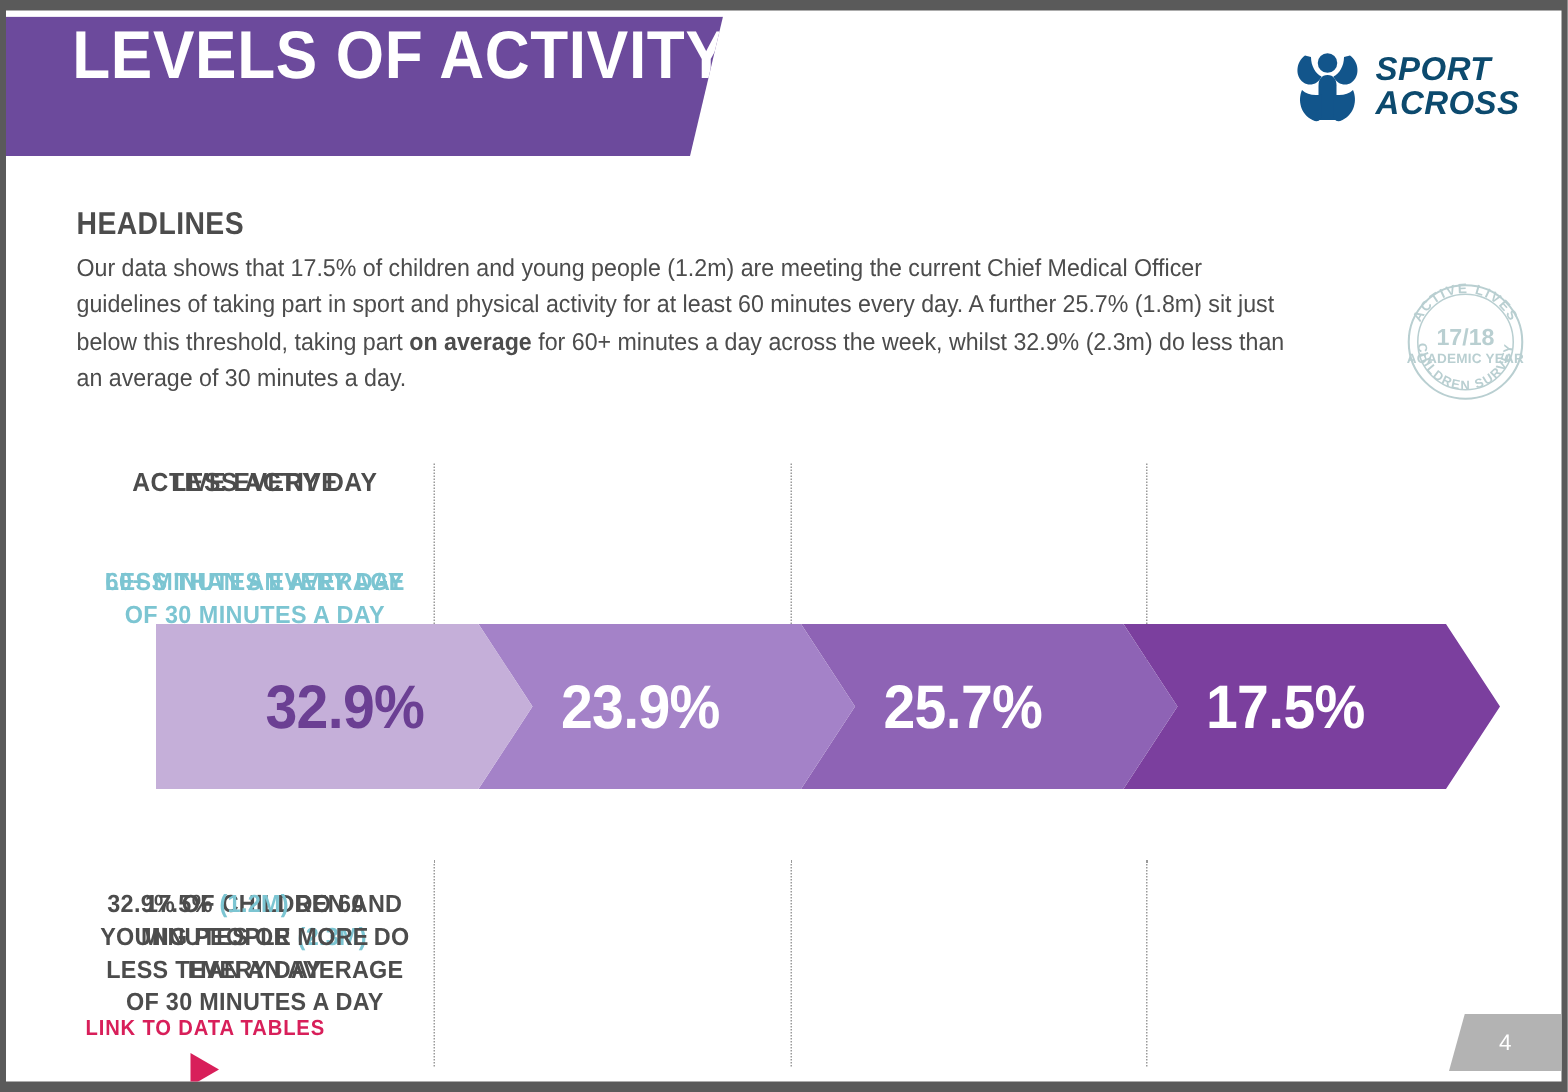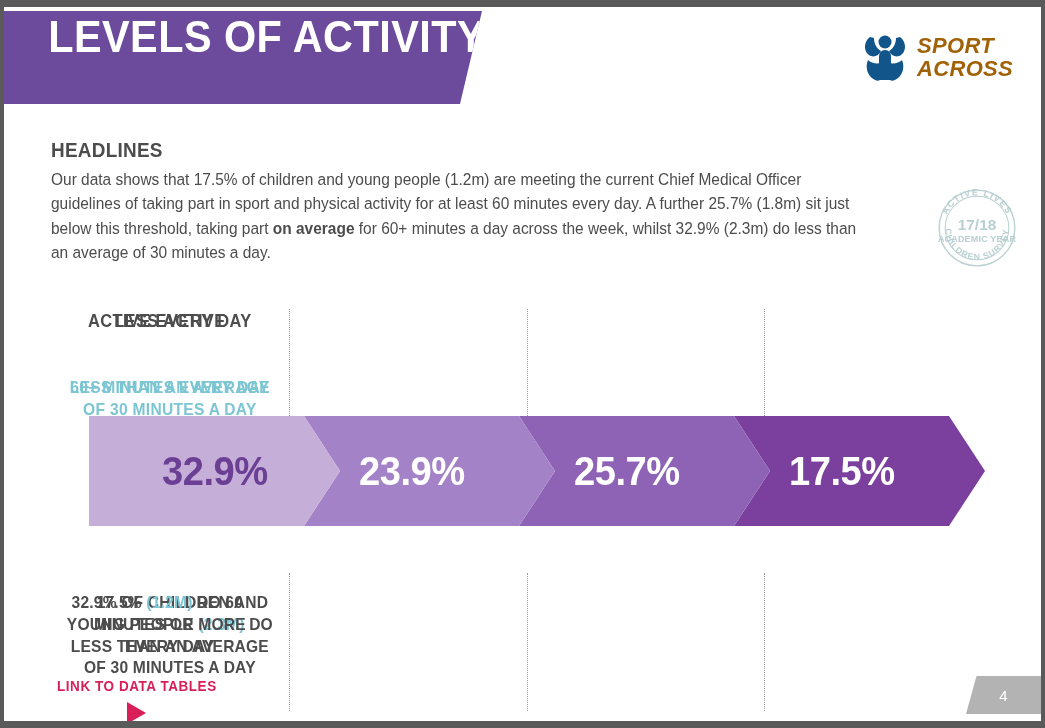--- a/index.html
+++ b/index.html
@@ -51,21 +51,21 @@
   #logo {
     position: absolute;
     right: 28px;
     top: 26px;
     display: flex;
     align-items: center;
     gap: 9px;
   }
   #logo-mark { width: 46px; height: 50px; }
   #logo-wordmark {
-    color: #a16207;
+    color: #0c4a6e;
     font-family: "Liberation Sans", sans-serif;
     font-weight: bold;
     font-style: italic;
     font-size: 22px;
     line-height: 1.03;
     letter-spacing: 0.3px;
   }
 
   
   #headlines-heading {
@@ -177,21 +177,21 @@
     letter-spacing: 0.2px;
     line-height: 21.8px;
     padding: 0 8px;
     transform: scaleX(0.94);
   }
   .col-desc .hl { color: #7cc5d2; }
 
   
   #chevron-band {
     position: absolute;
-    left: 85px;
+    left: 100px;
     top: 409px;
     width: 896px;
     height: 110px;
   }
   .chev {
     position: absolute;
     top: 0;
     height: 110px;
     display: flex;
     align-items: center;

